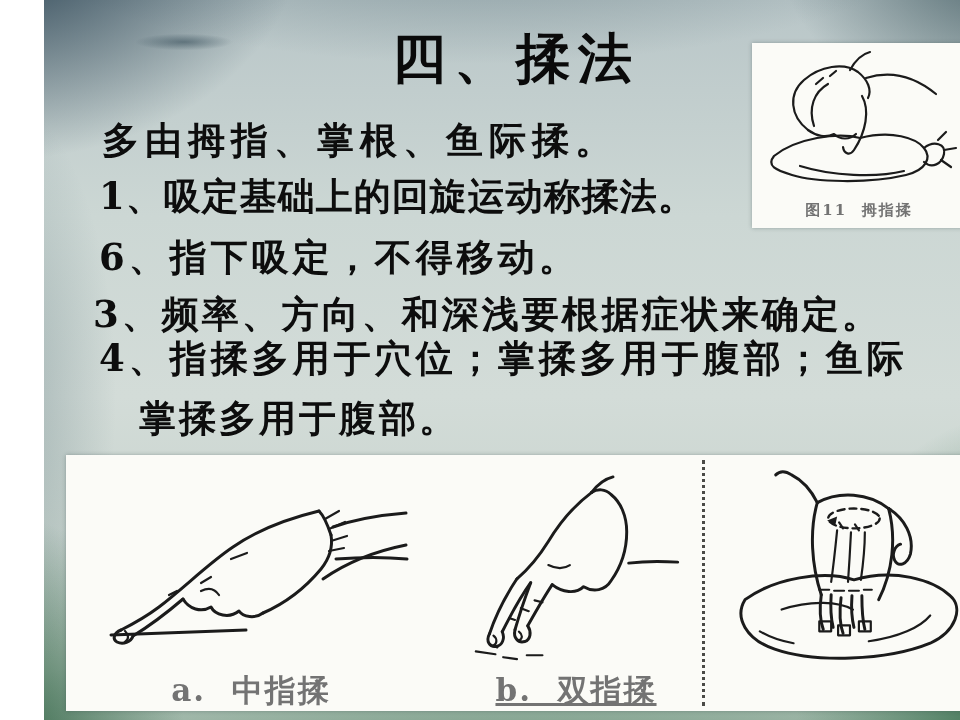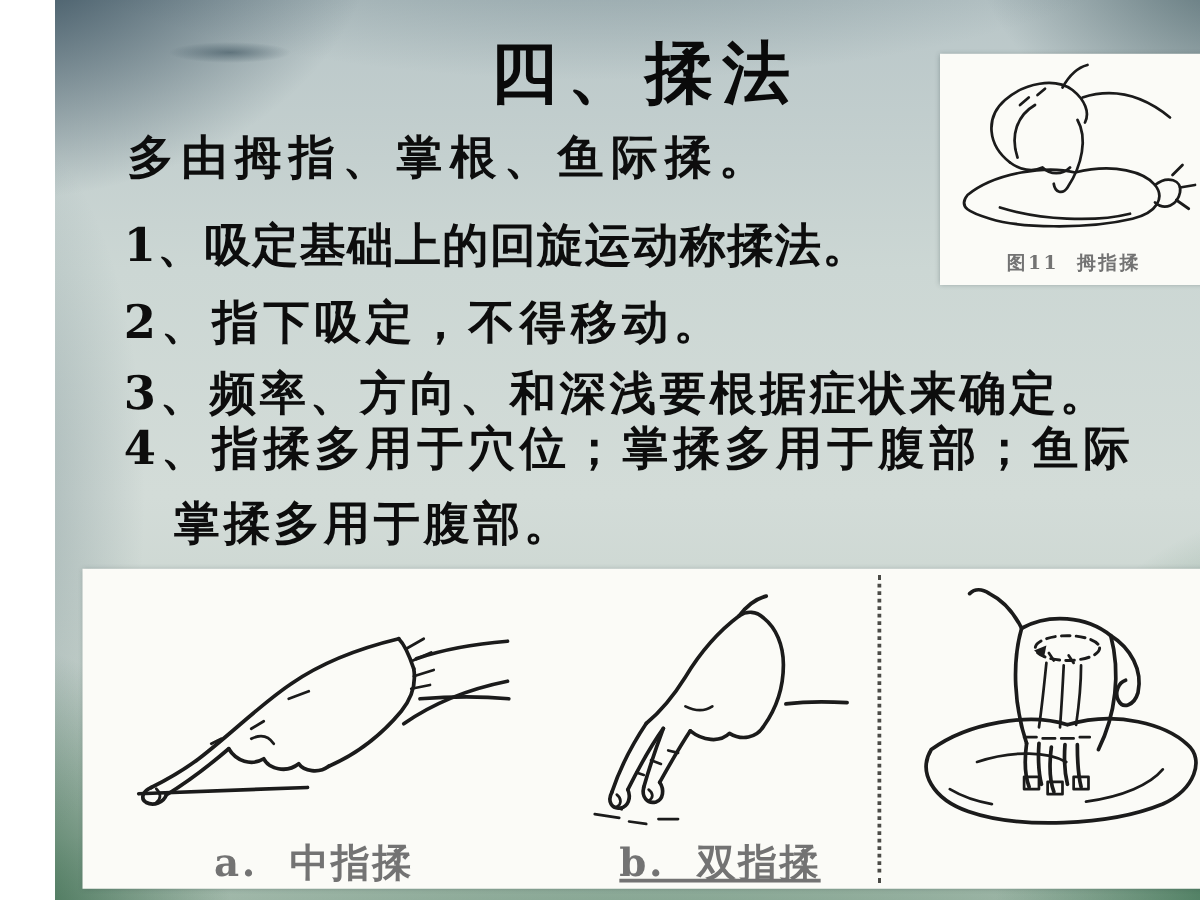--- a/index.html
+++ b/index.html
@@ -53,24 +53,24 @@
   .sk-dash{stroke:#1b1b1b;fill:none;stroke-width:2.4;stroke-dasharray:7 5;stroke-linecap:round;}
   .sk-fill{fill:#1b1b1b;stroke:none;}
 </style>
 </head>
 <body>
 
 <div class="slide">
 
   <div class="title">四、揉法</div>
 
-  <div class="bline" style="top:103px;left:58px;letter-spacing:6px;">多由拇指、掌根、鱼际揉。</div>
+  <div class="bline" style="top:118px;left:58px;letter-spacing:6px;">多由拇指、掌根、鱼际揉。</div>
   <div class="bline" style="top:174px;left:55px;letter-spacing:1px;">1、吸定基础上的回旋运动称揉法。</div>
-  <div class="bline" style="top:235px;left:55px;letter-spacing:4px;">2、指下吸定，不得移动。</div>
-  <div class="bline" style="top:292px;left:55px;letter-spacing:3px;">3、频率、方向、和深浅要根据症状来确定。</div>
+  <div class="bline" style="top:235px;left:55px;letter-spacing:4px;">6、指下吸定，不得移动。</div>
+  <div class="bline" style="top:292px;left:49px;letter-spacing:3px;">3、频率、方向、和深浅要根据症状来确定。</div>
   <div class="bline" style="top:336px;left:55px;letter-spacing:4px;text-align:right;">4、指揉多用于穴位；掌揉多用于腹部；鱼际</div>
   <div class="bline" style="top:396px;left:95px;letter-spacing:3px;">掌揉多用于腹部。</div>
 
   <div class="panel" style="left:708px;top:43px;width:214px;height:185px;">
     <svg viewBox="0 0 206 148" width="206" height="148" style="left:4px;top:5px;">
       <path class="sk-thin" d="M18,108 C40,90 82,84 104,90 C136,82 160,90 168,100 C176,110 170,122 150,127 C112,136 58,134 36,127 C20,122 10,118 18,108 Z"></path>
       <path class="sk-thin" d="M168,100 C178,92 190,96 188,106 C186,116 176,121 168,114"></path>
       <path class="sk-thin" d="M182,92 l8,-8 M188,102 l12,-2 M185,112 l10,7"></path>
       <path class="sk-thin" d="M44,118 C76,128 120,130 148,123"></path>
       <path class="sk-thin" d="M52,82 C34,68 32,46 48,32 C64,18 88,14 102,24 C112,32 116,42 112,50"></path>

